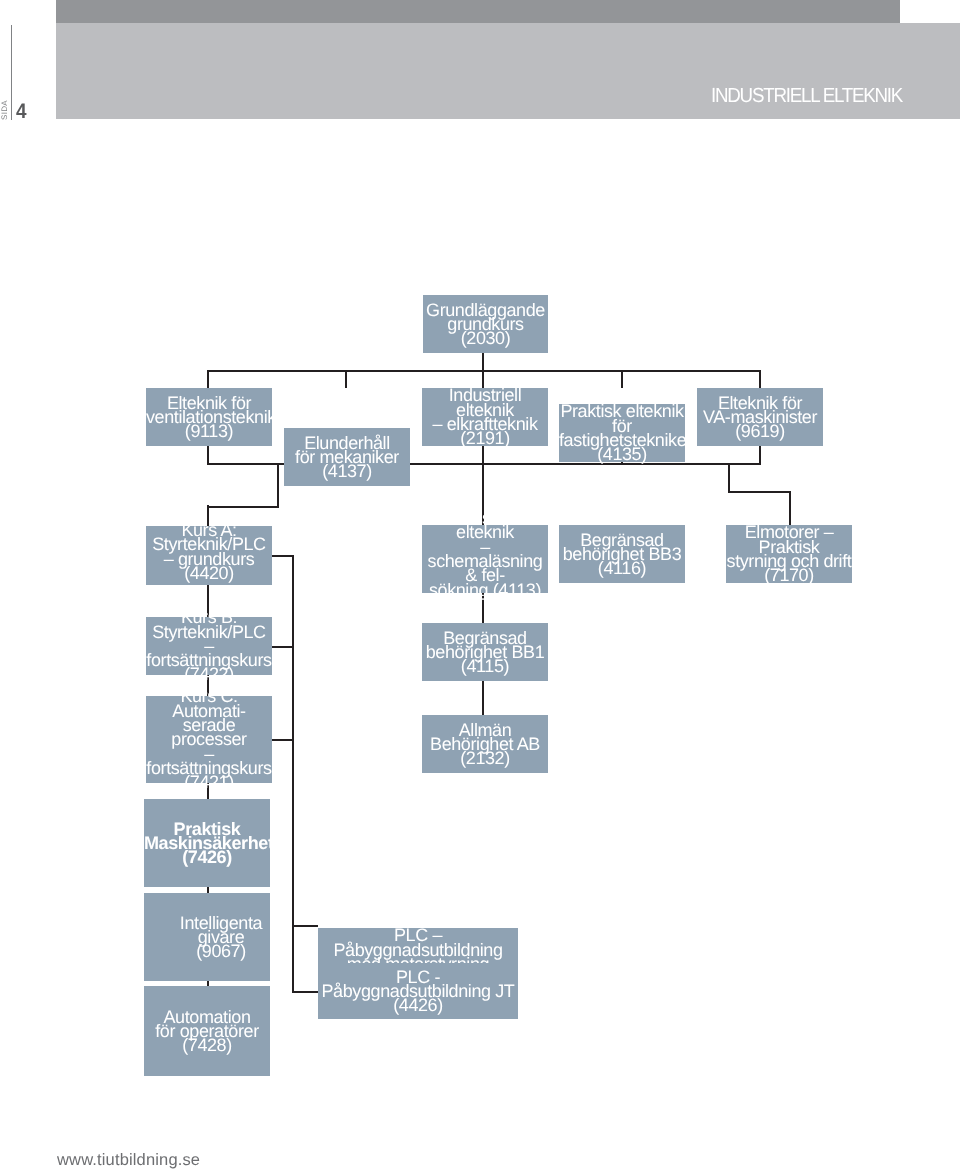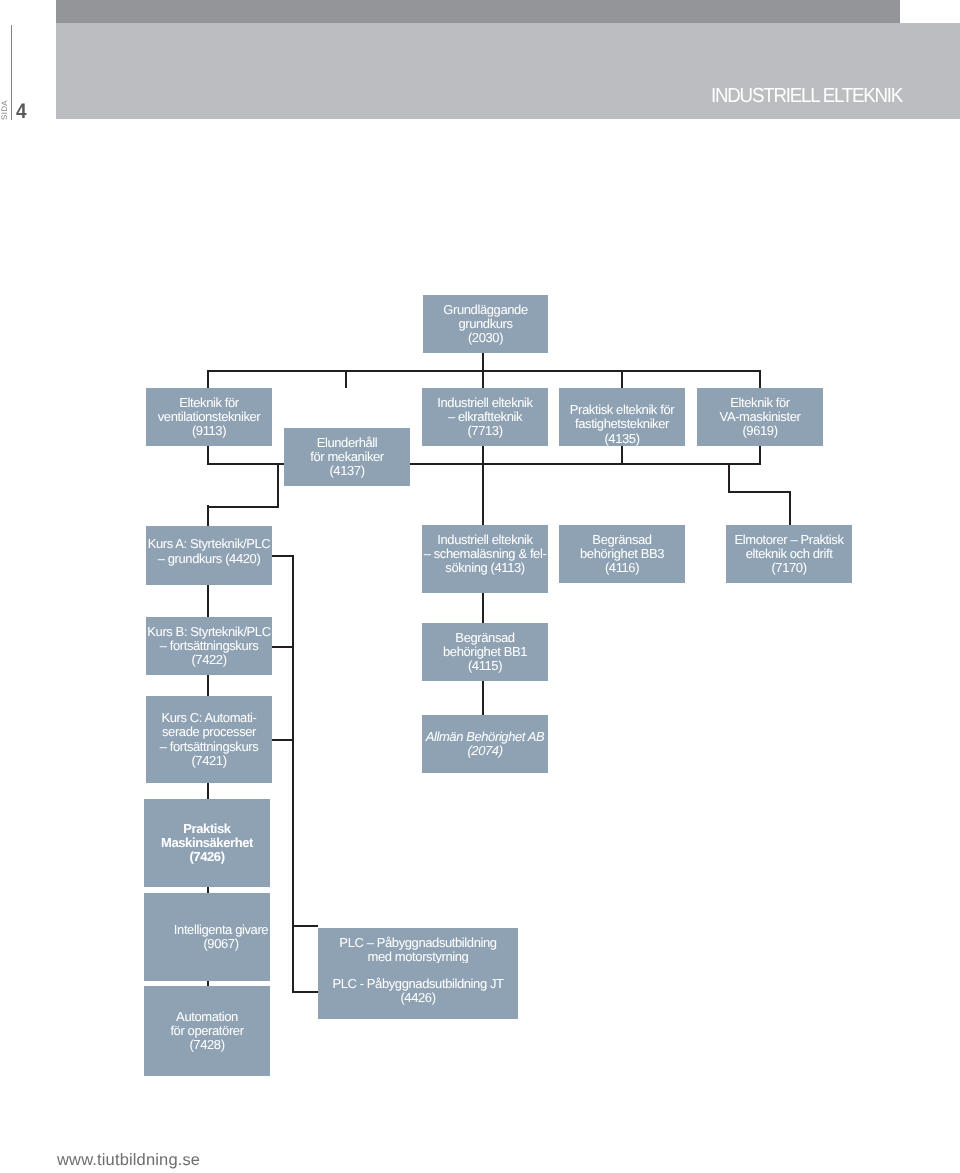--- a/index.html
+++ b/index.html
@@ -14,21 +14,21 @@
   .header-title{position:absolute;left:711px;top:86px;color:#ffffff;
        font-size:20.5px;line-height:20.5px;letter-spacing:-1.35px;word-spacing:0px;white-space:nowrap;
        transform:scaleX(0.915);transform-origin:left top;}
 
   .sida-rule{position:absolute;left:11px;top:25px;width:1px;height:95px;background:#808285;}
   .sida-label{position:absolute;left:0px;top:120px;transform:rotate(-90deg);
        transform-origin:left top;font-size:8px;letter-spacing:0.3px;color:#808285;white-space:nowrap;}
   .pagenum{position:absolute;left:16px;top:101px;font-size:21px;font-weight:bold;
        color:#58595b;line-height:21px;transform:scaleX(0.9);transform-origin:left top;}
 
-  .box{position:absolute;background:#8fa2b3;color:#ffffff;font-size:13px;
+  .box{position:absolute;background:#8fa2b3;color:#ffffff;font-size:18px;
        letter-spacing:-0.4px;line-height:14.3px;text-align:center;display:flex;
        align-items:center;justify-content:center;box-sizing:border-box;}
   .box-label{display:block;width:100%;}
   .box-line{display:block;}
 
   .ln{position:absolute;background:#231f20;}
   .footer{position:absolute;left:57px;top:1152px;font-size:16.5px;line-height:16.5px;color:#6d6e71;letter-spacing:0.15px;}
 </style>
 </head>
 <body>
@@ -95,24 +95,24 @@
         <span class="box-label">
           <span class="box-line">Elunderhåll</span>
           <span class="box-line">för mekaniker</span>
           <span class="box-line">(4137)</span>
         </span>
       </div>
       <div class="box" style="left: 422px; top: 388px; width: 126px; height: 58px;">
         <span class="box-label">
           <span class="box-line">Industriell elteknik</span>
           <span class="box-line">– elkraftteknik</span>
-          <span class="box-line">(7713)</span>
-        </span>
-      </div>
-      <div class="box" style="left: 559px; top: 388px; width: 126px; height: 58px; align-items: flex-end;">
+          <span class="box-line">(2191)</span>
+        </span>
+      </div>
+      <div class="box" style="left: 559px; top: 404px; width: 126px; height: 58px;">
         <span class="box-label">
           <span class="box-line">Praktisk elteknik för</span>
           <span class="box-line">fastighetstekniker</span>
           <span class="box-line">(4135)</span>
         </span>
       </div>
       <div class="box" style="left: 697px; top: 388px; width: 126px; height: 58px;">
         <span class="box-label">
           <span class="box-line">Elteknik för</span>
           <span class="box-line">VA-maskinister</span>
@@ -135,21 +135,21 @@
       <div class="box" style="left: 559px; top: 525px; width: 126px; height: 58px;">
         <span class="box-label">
           <span class="box-line">Begränsad</span>
           <span class="box-line">behörighet BB3</span>
           <span class="box-line">(4116)</span>
         </span>
       </div>
       <div class="box" style="left: 726px; top: 525px; width: 126px; height: 58px;">
         <span class="box-label">
           <span class="box-line">Elmotorer – Praktisk</span>
-          <span class="box-line">elteknik och drift</span>
+          <span class="box-line">styrning och drift</span>
           <span class="box-line">(7170)</span>
         </span>
       </div>
       <div class="box" style="left: 146px; top: 617px; width: 126px; height: 58px;">
         <span class="box-label">
           <span class="box-line">Kurs B: Styrteknik/PLC</span>
           <span class="box-line">– fortsättningskurs</span>
           <span class="box-line">(7422)</span>
         </span>
       </div>
@@ -161,24 +161,24 @@
         </span>
       </div>
       <div class="box" style="left: 146px; top: 696px; width: 126px; height: 87px;">
         <span class="box-label">
           <span class="box-line">Kurs C: Automati-</span>
           <span class="box-line">serade processer</span>
           <span class="box-line">– fortsättningskurs</span>
           <span class="box-line">(7421)</span>
         </span>
       </div>
-      <div class="box" style="left: 422px; top: 715px; width: 126px; height: 58px; font-style: italic;">
+      <div class="box" style="left: 422px; top: 715px; width: 126px; height: 58px;">
         <span class="box-label">
           <span class="box-line">Allmän Behörighet AB</span>
-          <span class="box-line">(2074)</span>
+          <span class="box-line">(2132)</span>
         </span>
       </div>
       <div class="box" style="left: 144px; top: 799px; width: 126px; height: 88px; font-weight: bold;">
         <span class="box-label">
           <span class="box-line">Praktisk</span>
           <span class="box-line">Maskinsäkerhet</span>
           <span class="box-line">(7426)</span>
         </span>
       </div>
       <div class="box" style="left: 144px; top: 893px; width: 126px; height: 88px; padding-left: 28px;">

